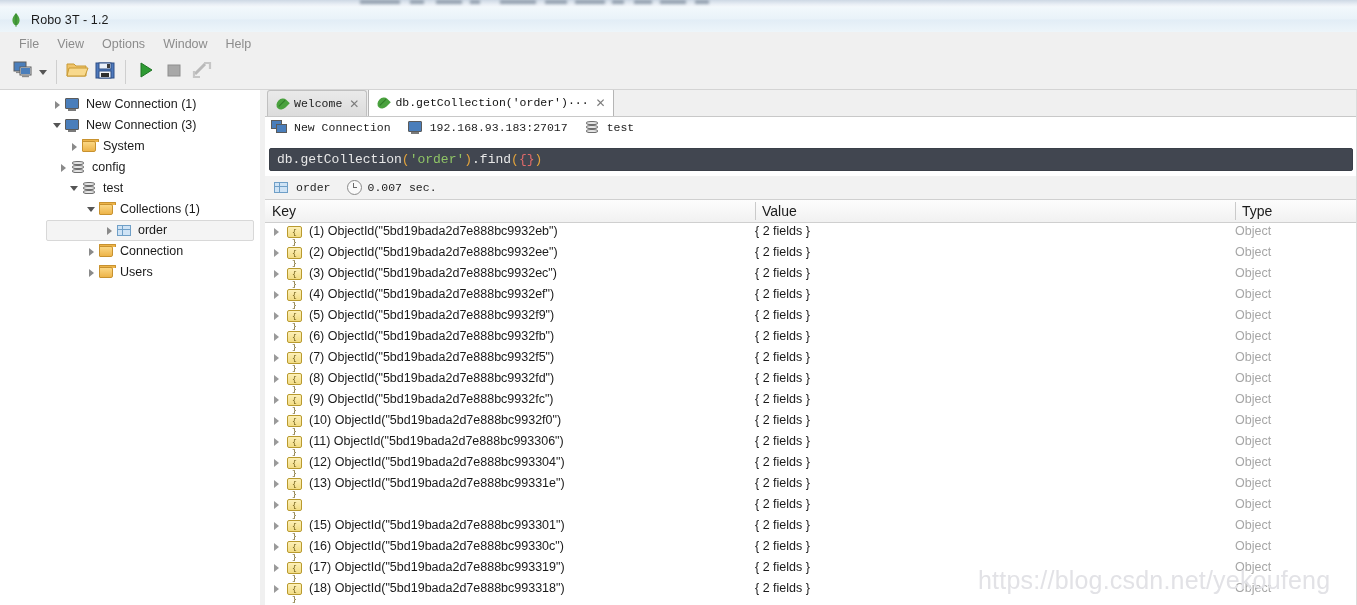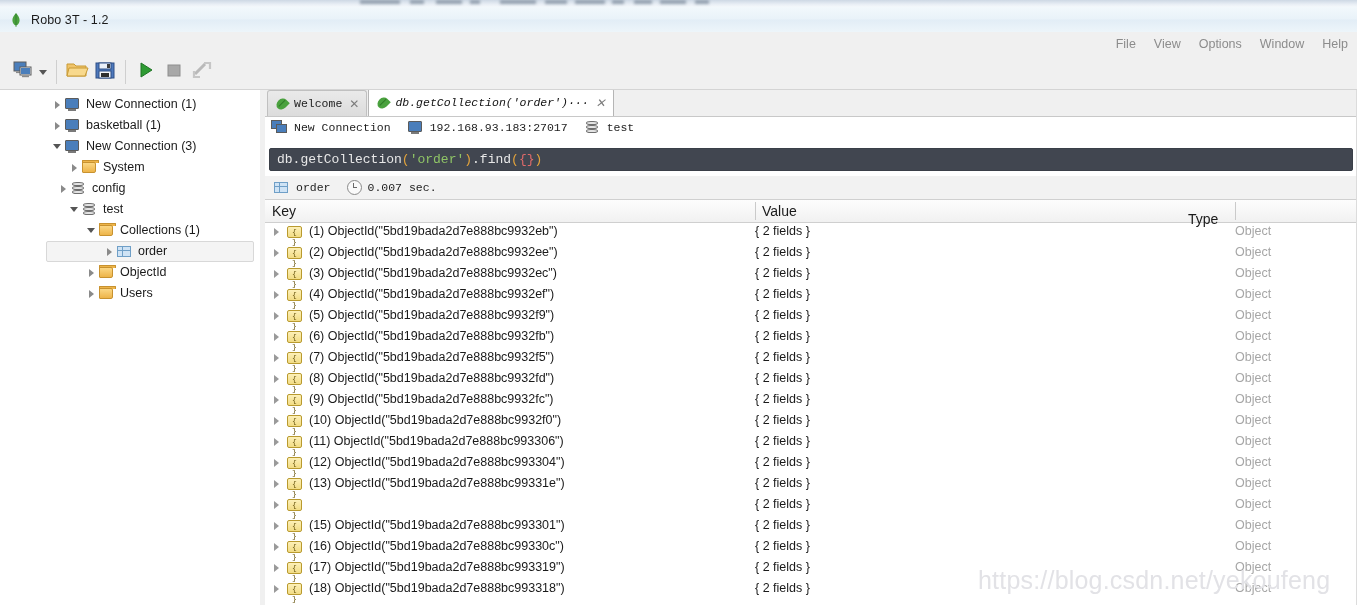--- a/index.html
+++ b/index.html
@@ -43,21 +43,20 @@
     font-size: 12.5px; color: #1b1b1b; letter-spacing: .1px;
   }
 
   
   .menubar {
     position: absolute; left: 0; top: 32px; width: 1357px; height: 23px;
     background: #f0f0f0;
     display: flex; align-items: center;
     padding-left: 10px;
     box-sizing: border-box;
-    justify-content: flex-end;
   }
   .menu-item {
     font-size: 12.5px; color: #8c8c8c;
     padding: 2px 9px; cursor: default;
   }
 
   
   .toolbar {
     position: absolute; left: 0; top: 55px; width: 1357px; height: 35px;
     background: #f0f0f0;
@@ -180,21 +179,21 @@
     padding: 0 7px 0 8px;
     font-family: "Liberation Mono", monospace;
     font-size: 11.5px; color: #222;
     border: 1px solid #c0c0c0; border-bottom: none;
     border-radius: 3px 3px 0 0;
     background: linear-gradient(to bottom,#eaeaea,#dcdcdc);
     margin-right: 1px; cursor: default; white-space: nowrap;
   }
   .tab.active {
     background: #ffffff; border-color: #b5b5b5;
-    height: 27px; color: #111; font-style: italic;
+    height: 27px; color: #111;
   }
   .tab-ico { width: 12px; height: 14px; position: relative; margin-right: 6px; flex: none; }
   .leaf {
     position: absolute; left: 1px; top: 1px; width: 10px; height: 12px;
     background: #4aa13e;
     border-radius: 50% 0 50% 50%;
     transform: rotate(45deg);
   }
   .leaf::after {
     content:""; position:absolute; left:4px; top:1px; width:1px; height:9px;
@@ -422,30 +421,20 @@
           <span class="twisty">
             <i></i>
           </span>
           <span class="tree-ico ico-server">
             <span class="scr"></span>
             <span class="base"></span>
           </span>
           <span class="tree-label">New Connection (1)</span>
         </div>
         <div class="tree-row" style="padding-left: 4px;">
-          <span class="twisty">
-            <i></i>
-          </span>
-          <span class="tree-ico ico-server">
-            <span class="scr"></span>
-            <span class="base"></span>
-          </span>
-          <span class="tree-label">basketball (1)</span>
-        </div>
-        <div class="tree-row" style="padding-left: 4px;">
           <span class="twisty open">
             <i></i>
           </span>
           <span class="tree-ico ico-server">
             <span class="scr"></span>
             <span class="base"></span>
           </span>
           <span class="tree-label">New Connection (3)</span>
         </div>
         <div class="tree-row" style="padding-left: 21px;">
@@ -500,21 +489,21 @@
           <span class="tree-label">order</span>
         </div>
         <div class="tree-row" style="padding-left: 38px;">
           <span class="twisty">
             <i></i>
           </span>
           <span class="tree-ico ico-folder">
             <span class="tab"></span>
             <span class="f"></span>
           </span>
-          <span class="tree-label">ObjectId</span>
+          <span class="tree-label">Connection</span>
         </div>
         <div class="tree-row" style="padding-left: 38px;">
           <span class="twisty">
             <i></i>
           </span>
           <span class="tree-ico ico-folder">
             <span class="tab"></span>
             <span class="f"></span>
           </span>
           <span class="tree-label">Users</span>
@@ -579,21 +568,21 @@
       <div class="seg">
         <span class="clock"></span>
         <span>0.007 sec.</span>
       </div>
     </div>
 
     <div class="gridhead" id="gridhead">
         <div class="gh" style="left: 0px; width: 490px;">Key</div>
         <div class="gh" style="left: 490px; width: 480px;">Value</div>
         <div class="gh-sep" style="left: 490px;"></div>
-        <div class="gh" style="left: 916px; width: 122px; margin-top: 8px;">Type</div>
+        <div class="gh" style="left: 970px; width: 122px;">Type</div>
         <div class="gh-sep" style="left: 970px;"></div>
       </div>
     <div class="gridbody" id="gridbody">
         <div class="grow">
           <span class="gtw"></span>
           <span class="doc-ico">
             <span>{ }</span>
           </span>
           <span class="gkey"><span>(1)</span> <span>ObjectId("5bd19bada2d7e888bc9932eb")</span></span>
           <span class="gval">{ 2 fields }</span>

